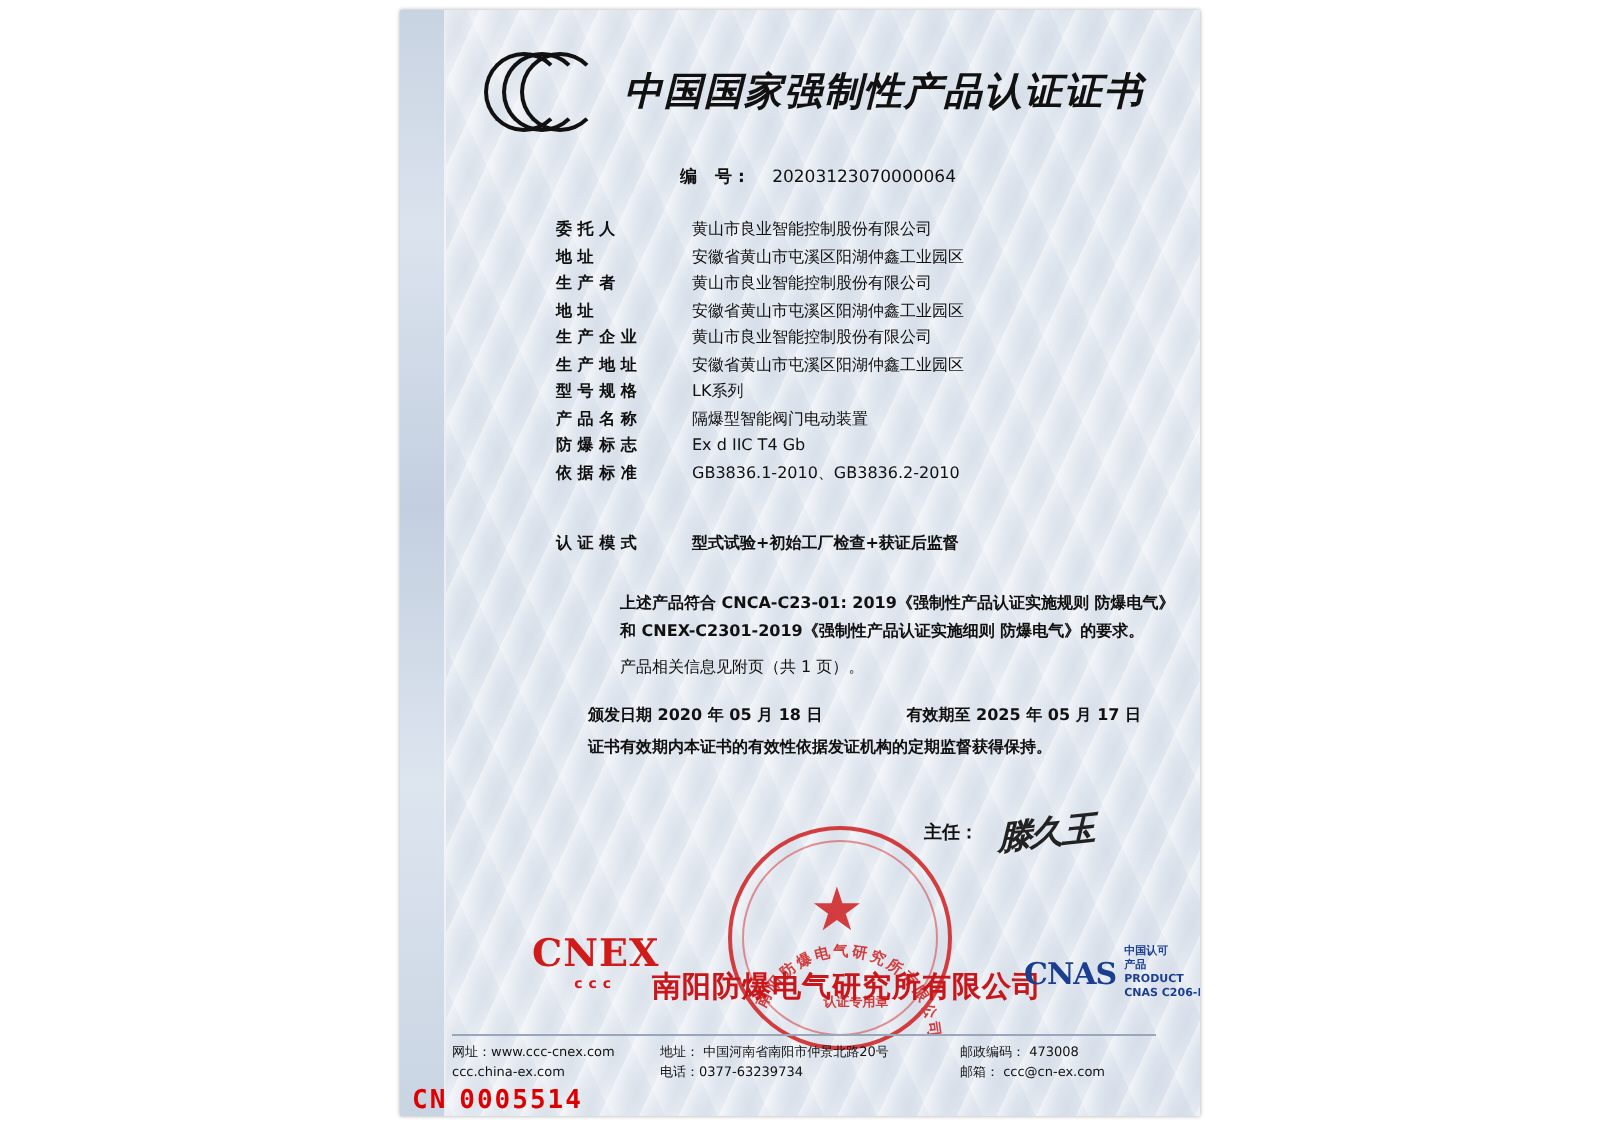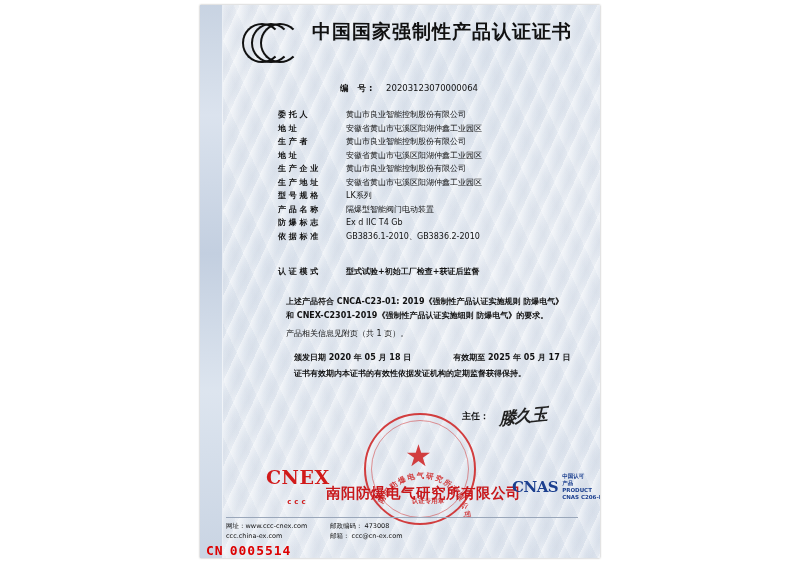--- a/index.html
+++ b/index.html
@@ -53,21 +53,22 @@
     width: 378px; height: 553px;
   }
 
   
   .header {
     position: absolute;
     left: 18px; top: 16px;
     width: 345px;
     height: 50px;
     display: flex;
-    align-items: flex-start;
+    align-items: center;
+    font-style: italic;
   }
   .ccc-logo {
     width: 62px; height: 44px;
     position: relative;
     flex: 0 0 auto;
     margin-right: 10px;
   }
   .ccc-logo .ring {
     position: absolute;
     border: 2.5px solid #111;
@@ -132,21 +133,21 @@
     color: #111;
     font-weight: bold;
     white-space: nowrap;
     display: flex;
   }
   .mode .k { width: 56px; flex: 0 0 56px; display: flex; justify-content: space-between; }
   .mode .v { margin-left: 12px; font-weight: bold; }
 
   .para {
     position: absolute;
-    left: 64px;
+    left: 88px;
     width: 300px;
     font-size: 8px;
     color: #111;
     line-height: 1.5;
     font-weight: bold;
     white-space: nowrap;
   }
   .p1 { top: 291px; }
   .p2 { top: 305px; }
   .p3 { top: 323px; font-weight: normal; }
@@ -259,21 +260,21 @@
     font-weight: bold;
     color: #d11a1a;
     letter-spacing: 0.5px;
     line-height: 1;
   }
   .cnex .small {
     font-size: 7px;
     font-weight: bold;
     color: #d11a1a;
     letter-spacing: 3px;
-    margin-top: 11px;
+    margin-top: 1px;
   }
   .org-name {
     position: absolute;
     left: 104px; top: 479px;
     font-size: 14.5px;
     font-weight: bold;
     color: #c8171a;
     white-space: nowrap;
     letter-spacing: 0.5px;
   }
@@ -444,20 +445,24 @@
           <div>PRODUCT</div>
           <div>CNAS C206-P</div>
         </div>
       </div>
 
       <div class="contact">
         <div class="col1">
           <div>网址：www.ccc-cnex.com</div>
           <div>ccc.china-ex.com</div>
         </div>
+        <div class="col2">
+          <div>地址： 中国河南省南阳市仲景北路20号</div>
+          <div>电话：0377-63239734</div>
+        </div>
         <div class="col3">
           <div>邮政编码： 473008</div>
           <div>邮箱： ccc@cn-ex.com</div>
         </div>
       </div>
 
     </div>
   </div>
 
   <div class="serial">

